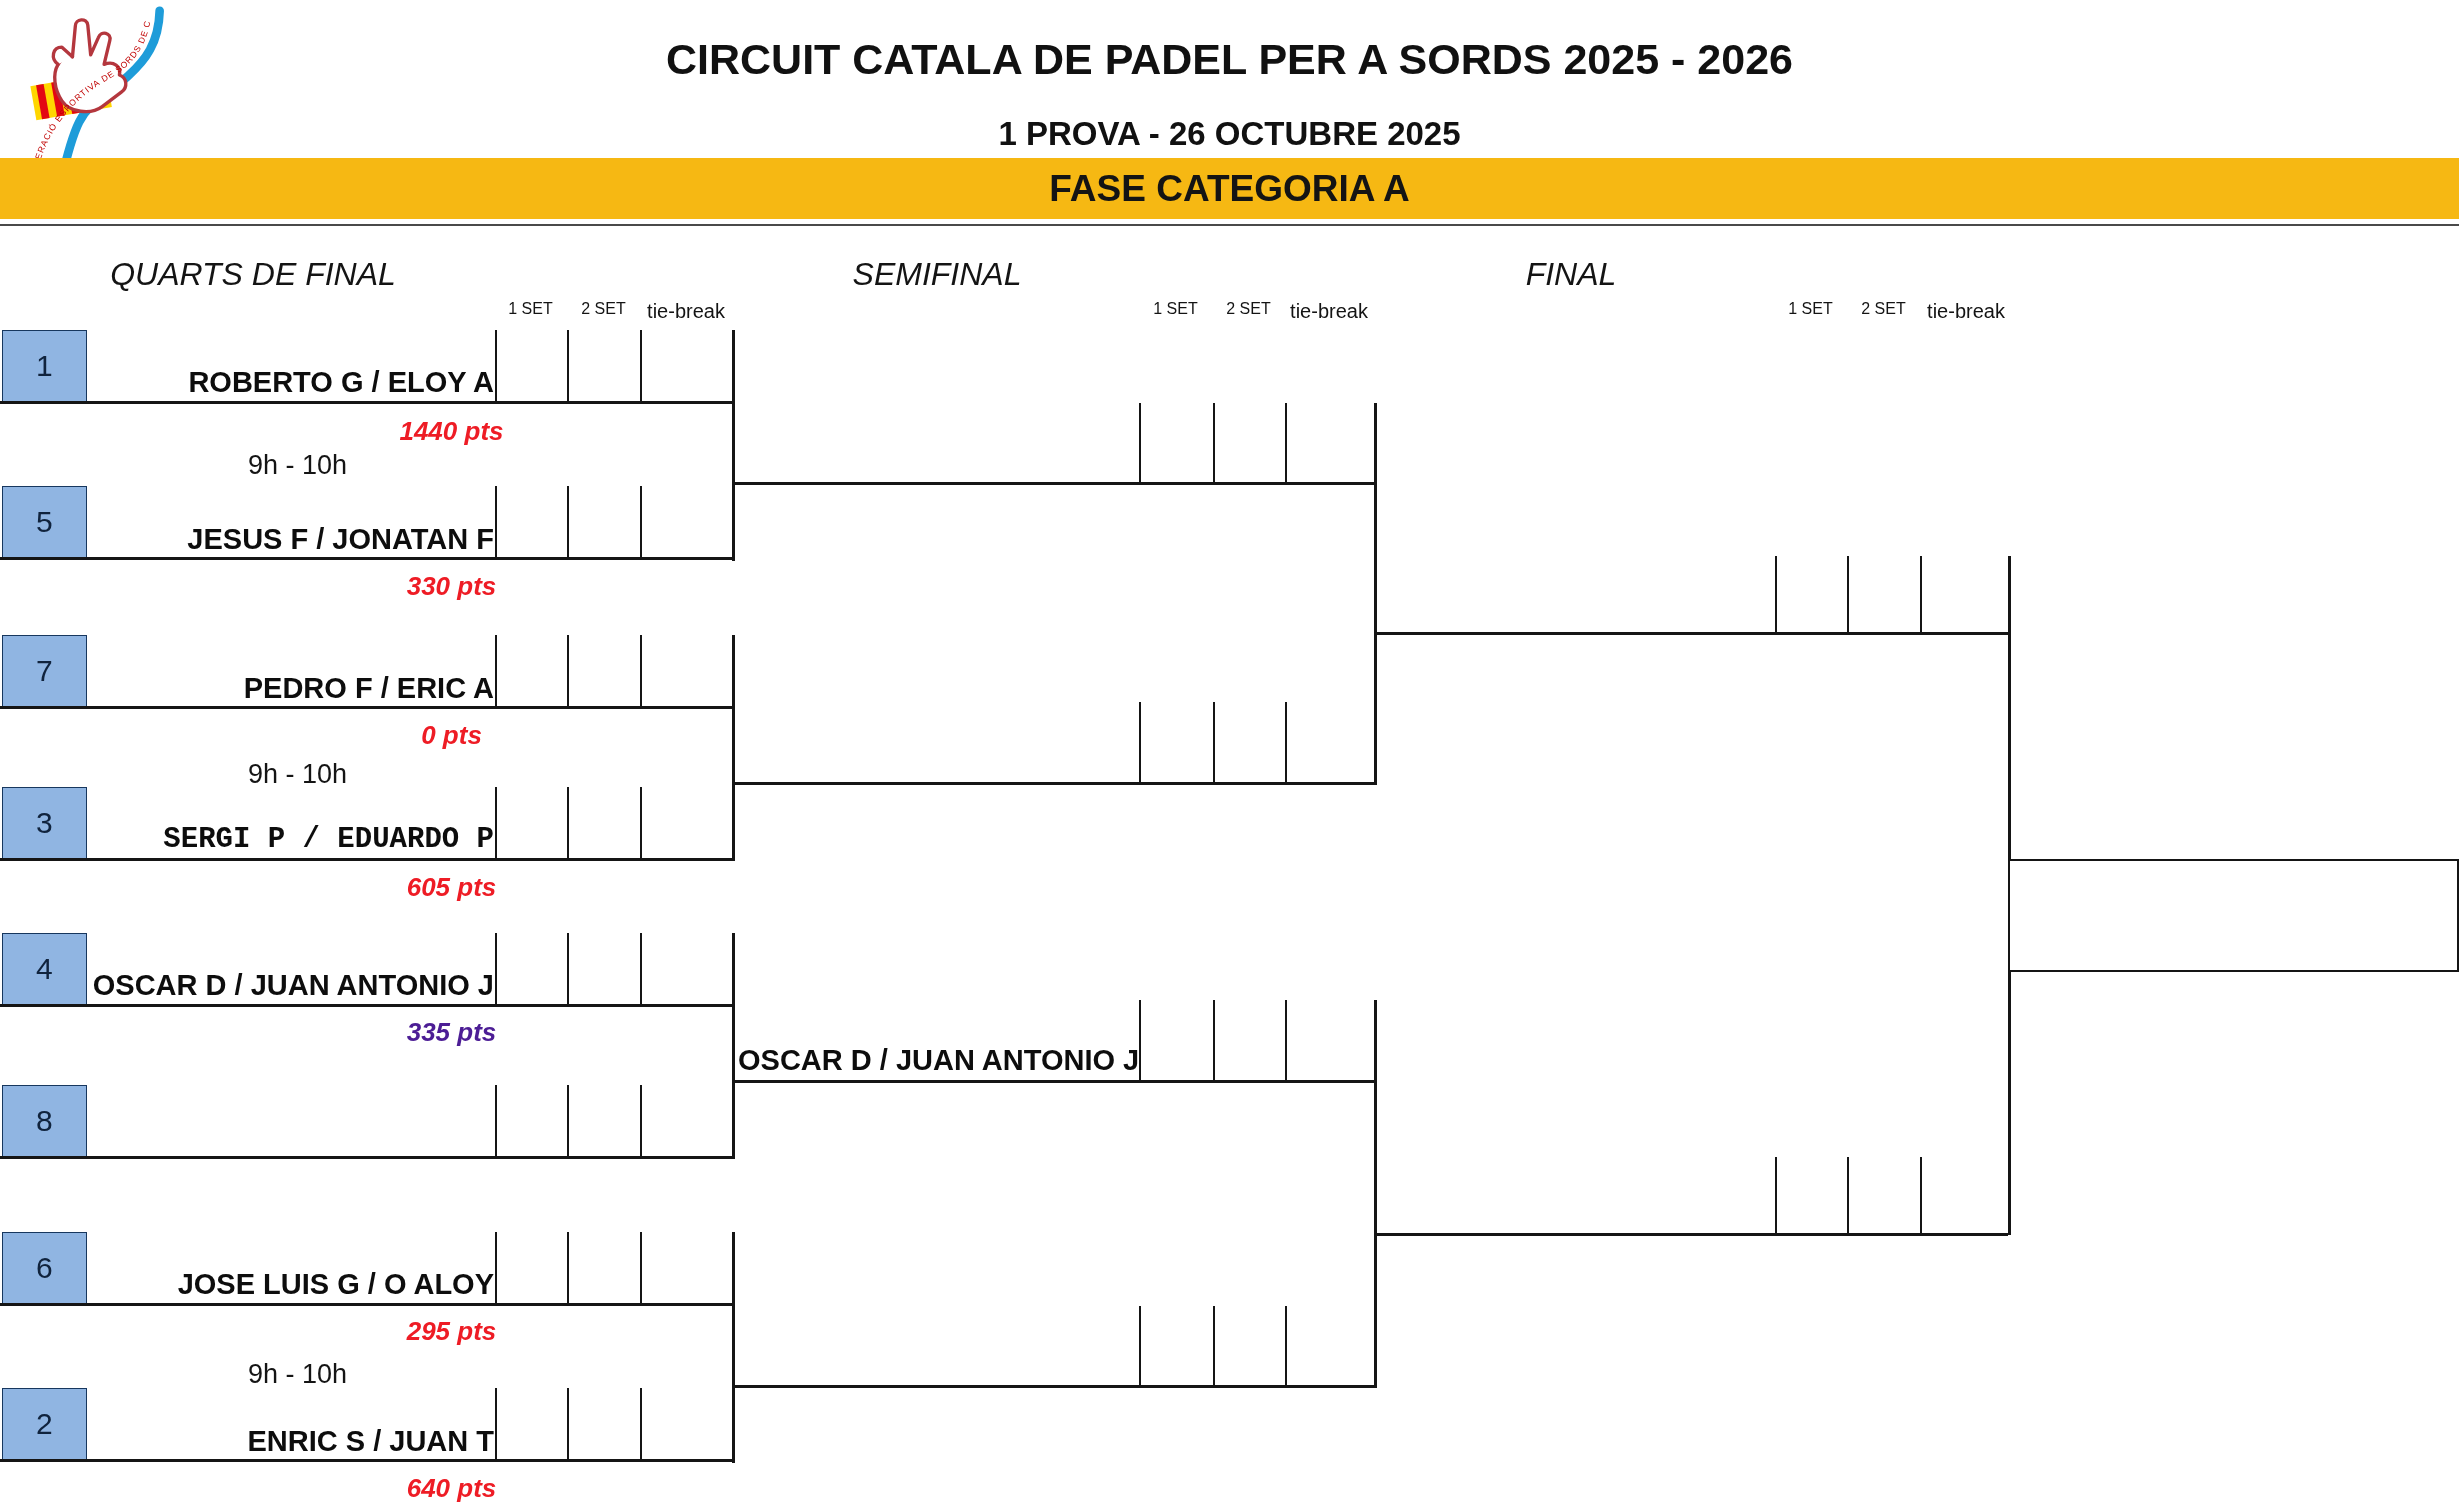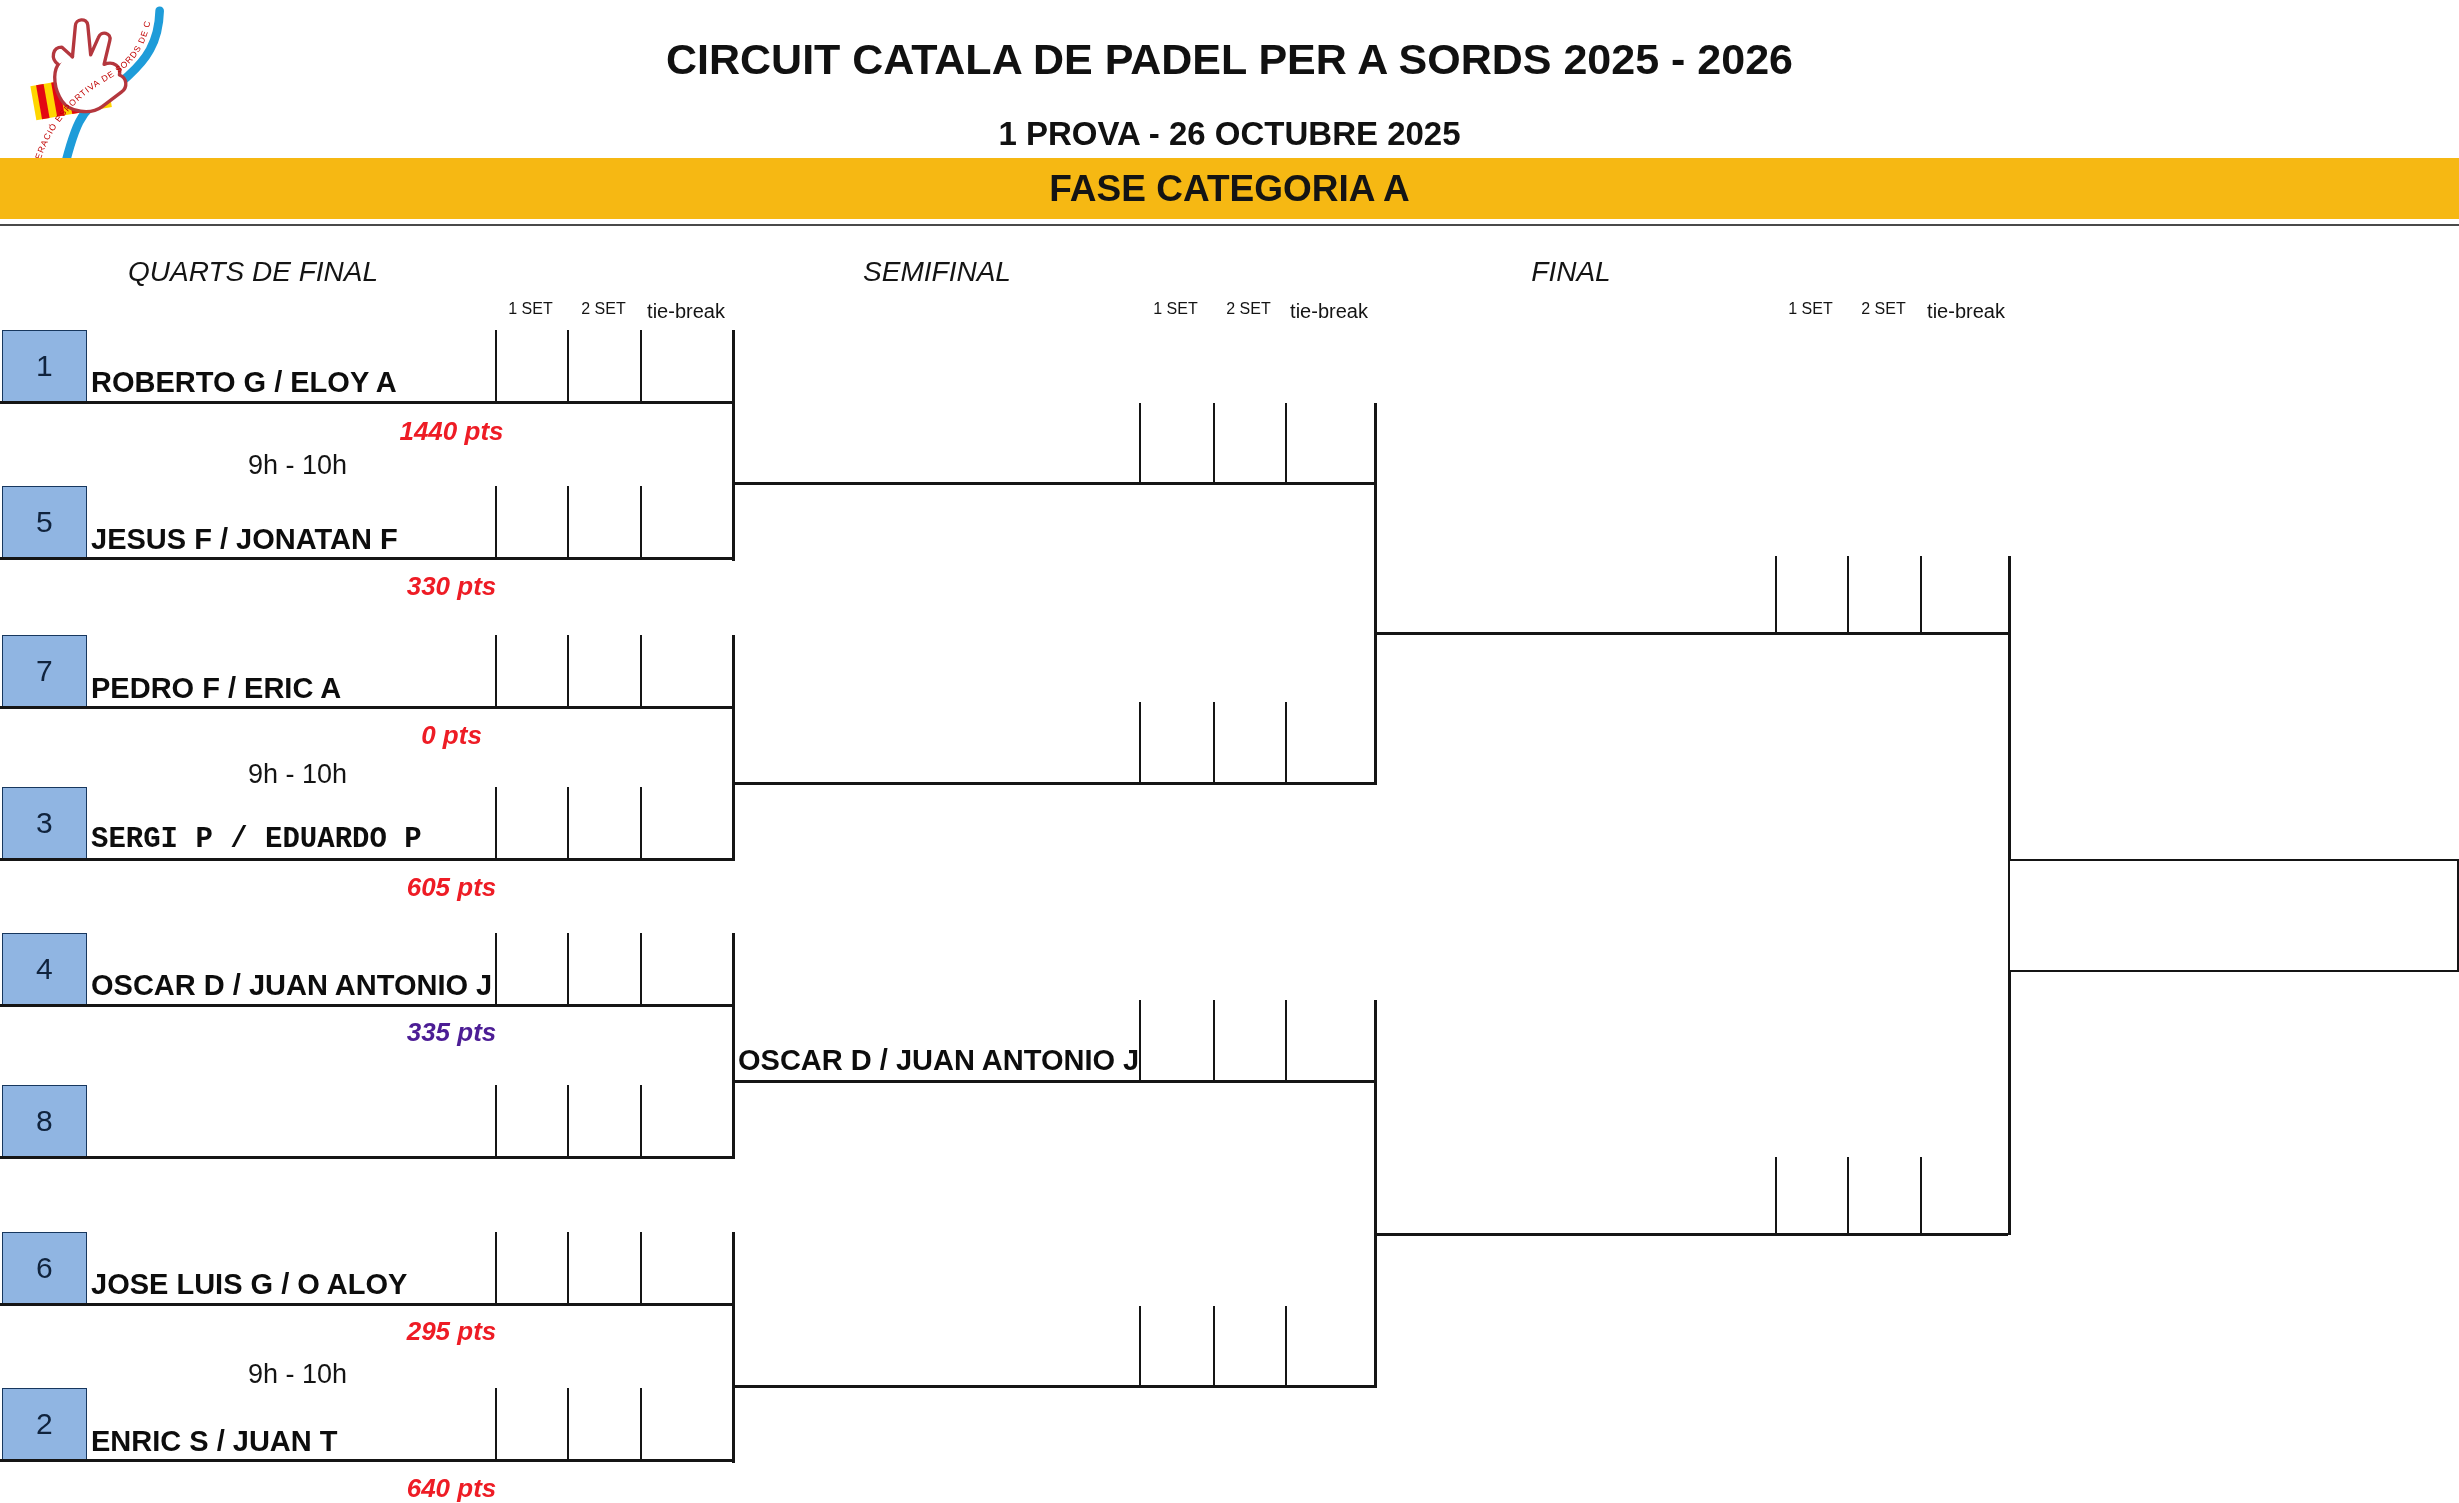--- a/index.html
+++ b/index.html
@@ -9,26 +9,26 @@
   }
   .abs{position:absolute;}
   .hline{position:absolute;background:#151515;height:2.9px;}
   .vline{position:absolute;background:#151515;width:1.9px;}
   .vline3{position:absolute;background:#151515;width:2.9px;}
   .title{position:absolute;left:0;right:0;top:35px;text-align:center;font-size:43px;font-weight:bold;letter-spacing:0px;}
   .subtitle{position:absolute;left:0;right:0;top:115px;text-align:center;font-size:33px;font-weight:bold;}
   .banner{position:absolute;left:0;top:158px;width:2459px;height:61px;background:#F6B813;}
   .banner-text{position:absolute;left:0;right:0;top:0;height:61px;line-height:61px;text-align:center;font-size:37px;font-weight:bold;color:#141414;}
   .rule{position:absolute;left:0;top:224px;width:2459px;height:1.9px;background:#4a4a4a;}
-  .round-label{position:absolute;top:256px;width:288px;text-align:center;font-size:28px;font-style:italic;color:#141414;}
+  .round-label{position:absolute;top:256px;width:288px;text-align:center;font-size:32px;font-style:italic;color:#141414;}
   .scorehead{position:absolute;top:300px;width:115px;text-align:center;font-size:16px;color:#141414;}
   .scorehead.tb{font-size:20px;width:134px;}
   .seedbox{position:absolute;left:1.9px;width:83px;height:70px;border:1.9px solid #17375E;background:#90B5E2;
            text-align:center;line-height:70px;font-size:30px;color:#10233d;}
-  .team{position:absolute;left:91px;width:403px;text-align:left;font-size:29px;font-weight:bold;white-space:nowrap;color:#0d0d0d;}
+  .team{position:absolute;left:91px;width:403px;text-align:right;font-size:29px;font-weight:bold;white-space:nowrap;color:#0d0d0d;}
   .sfteam{position:absolute;left:738px;width:423px;text-align:left;font-size:29px;font-weight:bold;white-space:nowrap;color:#0d0d0d;}
   .pts{position:absolute;left:336px;width:231px;text-align:center;font-size:26px;font-style:italic;font-weight:bold;color:#EE1C25;}
   .mtime{position:absolute;left:182px;width:231px;text-align:center;font-size:27px;color:#141414;}
   .champ-rect{position:absolute;left:2008px;top:859px;width:447px;height:109px;border:2.9px solid #151515;background:#fff;}
 </style>
 </head>
 <body>
 
 <div id="canvas">
 

